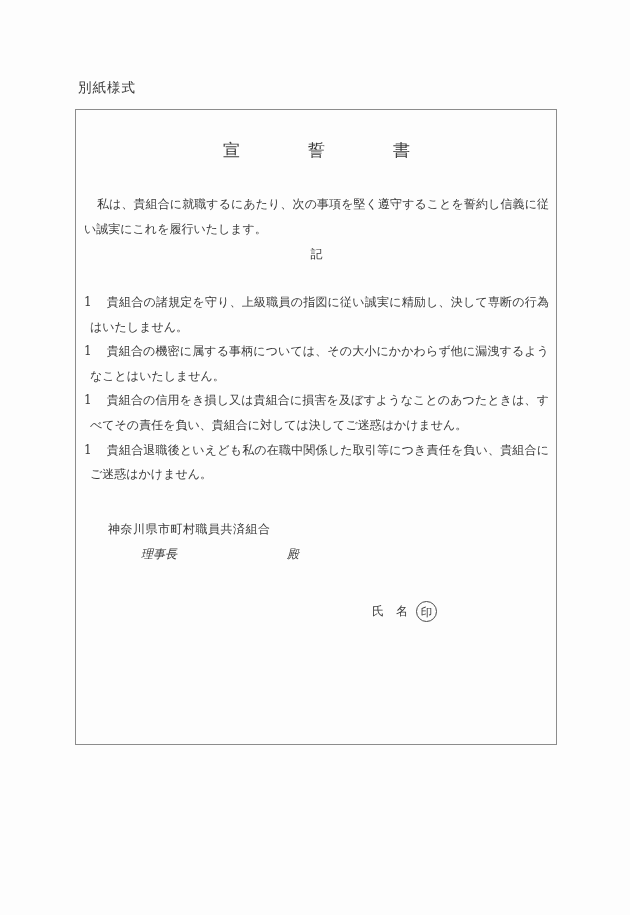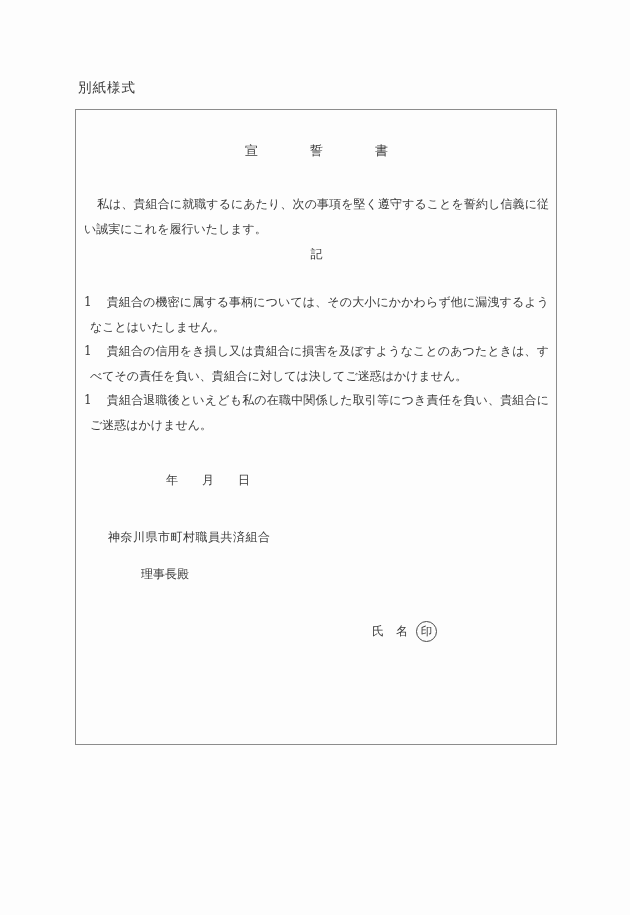--- a/index.html
+++ b/index.html
@@ -35,21 +35,21 @@
     top: 109px;
     width: 482px;
     height: 636px;
     border: 1px solid var(--box-border);
     padding: 28px 7px 0 8px;
     font-size: 12px;
   }
   .doc-title {
     text-align: center;
     line-height: 25px;
-    font-size: 13px;
+    font-size: 17px;
     margin-bottom: 29px;
     white-space: pre;
   }
   .intro {
     line-height: 25px;
     text-align: justify;
     text-indent: 13px;
     margin-bottom: 0;
   }
   .record-marker {
@@ -70,22 +70,24 @@
     margin: 0 0 32px 82px;
     white-space: pre;
   }
   .org-line {
     line-height: 25px;
     margin-left: 24px;
     letter-spacing: 0.5px;
   }
   .recipient-line {
     display: flex;
+    column-gap: 110px;
     line-height: 25px;
-    margin: 12px 0 32px 57px;
+    margin: 0 0 32px 57px;
+    font-style: italic;
   }
   .name-line {
     display: flex;
     align-items: center;
     column-gap: 117px;
     line-height: 25px;
     margin-left: 288px;
     white-space: pre;
     gap: 8px;
   }
@@ -114,26 +116,26 @@
 
   <div class="doc-box">
 
     <div class="doc-title">宣　　　　誓　　　　書</div>
 
     <p class="intro">私は、貴組合に就職するにあたり、次の事項を堅く遵守することを誓約し信義に従い誠実にこれを履行いたします。</p>
 
     <div class="record-marker">記</div>
 
     <div class="items">
+      <p class="oath-item"><span class="item-num">1</span><span class="item-text">貴組合の諸規定を守り、上級職員の指図に従い誠実に精励し、決して専断の行為はいたしません。</span></p>
       <p class="oath-item"><span class="item-num">1</span><span class="item-text">貴組合の機密に属する事柄については、その大小にかかわらず他に漏洩するようなことはいたしません。</span></p>
       <p class="oath-item"><span class="item-num">1</span><span class="item-text">貴組合の信用をき損し又は貴組合に損害を及ぼすようなことのあつたときは、すべてその責任を負い、貴組合に対しては決してご迷惑はかけません。</span></p>
       <p class="oath-item"><span class="item-num">1</span><span class="item-text">貴組合退職後といえども私の在職中関係した取引等につき責任を負い、貴組合にご迷惑はかけません。</span></p>
     </div>
 
-    <div class="date-line">年　　月　　日</div>
 
     <div class="org-line">神奈川県市町村職員共済組合</div>
 
     <div class="recipient-line">
       <span>理事長</span>
       <span>殿</span>
     </div>
 
     <div class="name-line">
       <span>氏　名</span>

